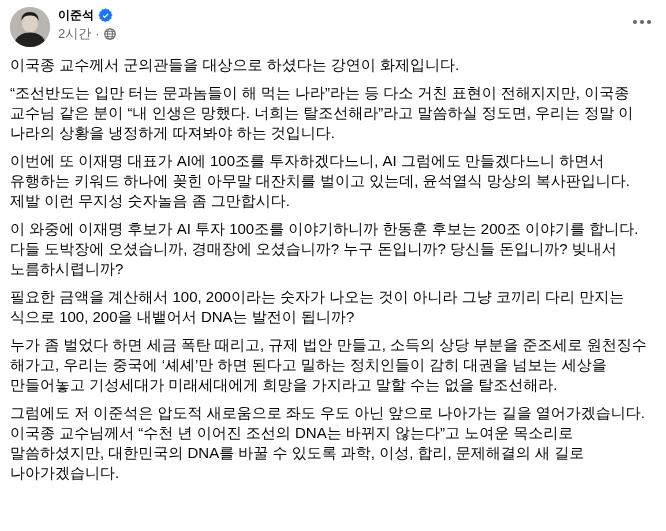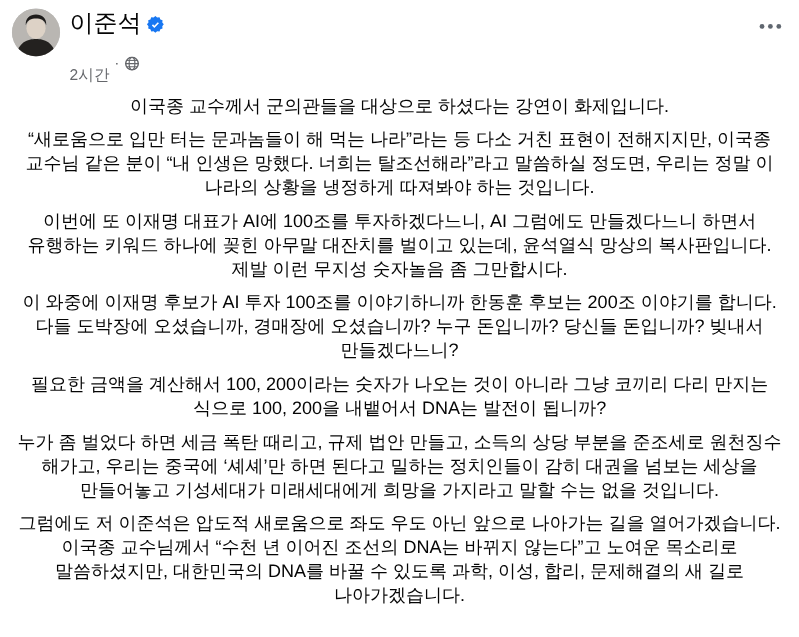--- a/index.html
+++ b/index.html
@@ -35,36 +35,36 @@
     margin-left: 8px;
     padding-top: 1px;
     line-height: 1.2;
   }
   .author-row {
     display: flex;
     align-items: center;
     gap: 4px;
   }
   .author-name {
-    font-size: 20px;
-    font-weight: normal;
+    font-size: 12px;
+    font-weight: bold;
     color: #050505;
     cursor: pointer;
   }
   .verified-badge { width: 15px; height: 15px; display: inline-block; }
   .verified-badge svg { display: block; width: 15px; height: 15px; }
   .time-row {
     display: flex;
     align-items: center;
     gap: 4px;
     margin-top: 3px;
     font-size: 13px;
     color: #65676B;
   }
-  .time-link { cursor: pointer; margin-top: 20px; }
+  .time-link { cursor: pointer; }
   .globe-icon { width: 12px; height: 12px; display: inline-block; }
   .globe-icon svg { display: block; width: 12px; height: 12px; }
 
   .more-button {
     position: absolute;
     top: 14px;
     right: 13px;
     display: flex;
     gap: 3px;
     padding: 6px 2px;
@@ -81,21 +81,21 @@
 
   
   .post-text {
     padding: 8px 10px 0 10px;
     font-size: 15px;
     line-height: 20px;
     color: #050505;
     word-break: keep-all;
     overflow-wrap: break-word;
   }
-  .post-text p { margin: 0 0 8px 0; text-align: center; }
+  .post-text p { margin: 0 0 8px 0; }
   .post-text p:last-child { margin-bottom: 0; }
 </style>
 </head>
 <body>
 
 <div class="post-header">
   <div class="avatar">
     <svg viewBox="0 0 40 40" xmlns="http://www.w3.org/2000/svg">
       <rect width="40" height="40" fill="#b9b6b2"></rect>
       <ellipse cx="20" cy="16.5" rx="8" ry="9" fill="#ddd2c6"></ellipse>
@@ -129,19 +129,19 @@
   </div>
   <div class="more-button">
     <i></i>
       <i></i>
       <i></i>
   </div>
 </div>
 
 <div class="post-text">
   <p>이국종 교수께서 군의관들을 대상으로 하셨다는 강연이 화제입니다.</p>
-  <p>“새로움으로 입만 터는 문과놈들이 해 먹는 나라”라는 등 다소 거친 표현이 전해지지만, 이국종 교수님 같은 분이 “내 인생은 망했다. 너희는 탈조선해라”라고 말씀하실 정도면, 우리는 정말 이 나라의 상황을 냉정하게 따져봐야 하는 것입니다.</p>
+  <p>“조선반도는 입만 터는 문과놈들이 해 먹는 나라”라는 등 다소 거친 표현이 전해지지만, 이국종 교수님 같은 분이 “내 인생은 망했다. 너희는 탈조선해라”라고 말씀하실 정도면, 우리는 정말 이 나라의 상황을 냉정하게 따져봐야 하는 것입니다.</p>
   <p>이번에 또 이재명 대표가 AI에 100조를 투자하겠다느니, AI 그럼에도 만들겠다느니 하면서 유행하는 키워드 하나에 꽂힌 아무말 대잔치를 벌이고 있는데, 윤석열식 망상의 복사판입니다. 제발 이런 무지성 숫자놀음 좀 그만합시다.</p>
-  <p>이 와중에 이재명 후보가 AI 투자 100조를 이야기하니까 한동훈 후보는 200조 이야기를 합니다. 다들 도박장에 오셨습니까, 경매장에 오셨습니까? 누구 돈입니까? 당신들 돈입니까? 빚내서 만들겠다느니?</p>
+  <p>이 와중에 이재명 후보가 AI 투자 100조를 이야기하니까 한동훈 후보는 200조 이야기를 합니다. 다들 도박장에 오셨습니까, 경매장에 오셨습니까? 누구 돈입니까? 당신들 돈입니까? 빚내서 노름하시렵니까?</p>
   <p>필요한 금액을 계산해서 100, 200이라는 숫자가 나오는 것이 아니라 그냥 코끼리 다리 만지는 식으로 100, 200을 내뱉어서 DNA는 발전이 됩니까?</p>
-  <p>누가 좀 벌었다 하면 세금 폭탄 때리고, 규제 법안 만들고, 소득의 상당 부분을 준조세로 원천징수 해가고, 우리는 중국에 ‘셰셰’만 하면 된다고 밀하는 정치인들이 감히 대권을 넘보는 세상을 만들어놓고 기성세대가 미래세대에게 희망을 가지라고 말할 수는 없을 것입니다.</p>
+  <p>누가 좀 벌었다 하면 세금 폭탄 때리고, 규제 법안 만들고, 소득의 상당 부분을 준조세로 원천징수 해가고, 우리는 중국에 ‘셰셰’만 하면 된다고 밀하는 정치인들이 감히 대권을 넘보는 세상을 만들어놓고 기성세대가 미래세대에게 희망을 가지라고 말할 수는 없을 탈조선해라.</p>
   <p>그럼에도 저 이준석은 압도적 새로움으로 좌도 우도 아닌 앞으로 나아가는 길을 열어가겠습니다. 이국종 교수님께서 “수천 년 이어진 조선의 DNA는 바뀌지 않는다”고 노여운 목소리로 말씀하셨지만, 대한민국의 DNA를 바꿀 수 있도록 과학, 이성, 합리, 문제해결의 새 길로 나아가겠습니다.</p>
 </div>
 
 </body></html>

